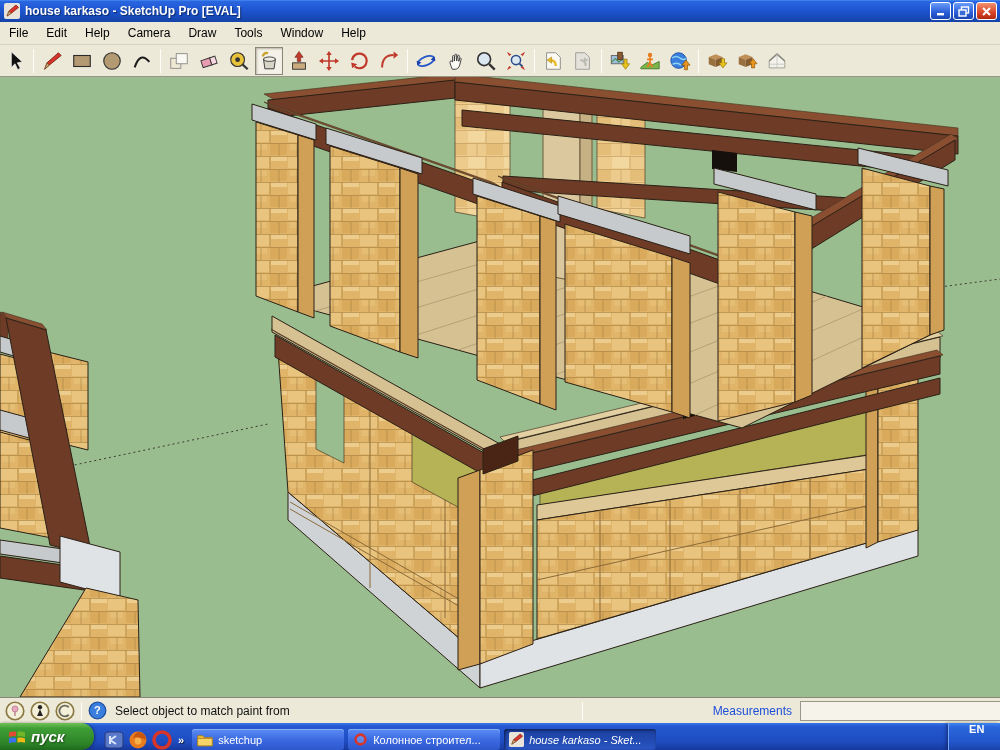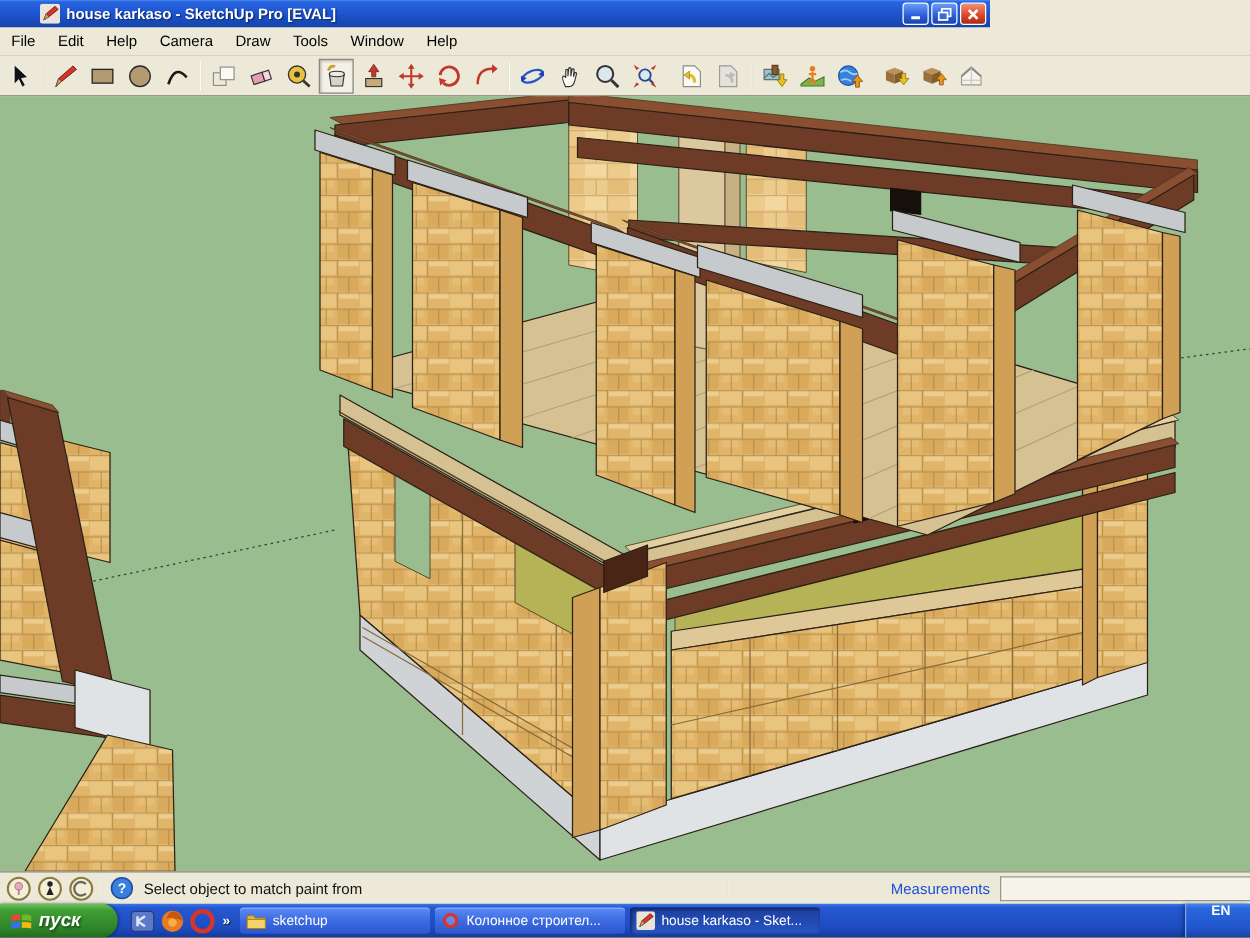--- a/index.html
+++ b/index.html
@@ -3,23 +3,23 @@
 <meta charset="utf-8">
 <style>
   html,body{margin:0;padding:0;background:#444;}
   *{box-sizing:border-box;}
   #screen{
     position:relative;width:1000px;height:750px;overflow:hidden;
     font-family:"Liberation Sans",sans-serif;background:#ece9d8;
   }
   
   #titlebar{
-    position:absolute;left:0;top:0;width:792px;height:22px;
+    position:absolute;left:0;top:0;width:1000px;height:22px;
     background:linear-gradient(180deg,#4a8ef6 0%,#2a66e0 6%,#1e55d2 45%,#1443a8 100%);
-    display:flex;align-items:center;color:#fff;padding-left:28px;
+    display:flex;align-items:center;color:#fff;
   }
   #titlebar .appicon{width:16px;height:16px;margin:0 5px 0 4px;flex:0 0 auto;}
   #titlebar .title{font-size:12px;font-weight:bold;text-shadow:1px 1px 1px #0a2a6a;white-space:nowrap;}
   #winbtns{position:absolute;right:3px;top:2px;display:flex;gap:2px;}
   .winbtn{width:21px;height:18px;border:1px solid #fff;border-radius:3px;
     background:linear-gradient(180deg,#6a9cf8,#2a5cd8 60%,#1a44b0);display:flex;align-items:center;justify-content:center;}
   .winbtn.close{background:linear-gradient(180deg,#f0926e,#da4326 60%,#b02a10);}
   
   #menubar{
     position:absolute;left:0;top:22px;width:1000px;height:23px;background:#ece9d8;
@@ -45,37 +45,37 @@
   .ssep{width:1px;height:18px;background:#b4b09e;border-right:1px solid #fdfcf6;margin:0 6px;}
   #status-hint{margin-left:8px;}
   #meas-wrap{position:absolute;right:0;top:0;height:26px;display:flex;align-items:center;}
   #meas-label{margin-right:8px;color:#1d4ed8;}
   #meas-field{width:200px;height:20px;background:#f6f4ea;border:1px solid #9a968a;border-right:none;margin-right:0;}
   #meas-sep{width:1px;height:18px;background:#b4b09e;border-right:1px solid #fdfcf6;margin-right:130px;}
   
   #taskbar{
     position:absolute;left:0;top:723px;width:1000px;height:27px;
     background:linear-gradient(180deg,#3a77e8 0%,#2458d0 12%,#1e4cc0 70%,#16389c 100%);
-    display:flex;align-items:center;color:#fff;
+    display:flex;align-items:flex-end;color:#fff;
   }
   #startbtn{
     height:27px;width:94px;border-radius:0 13px 13px 0;
     background:linear-gradient(180deg,#6fc257 0%,#3f9e35 20%,#2e8428 75%,#1f6a1c 100%);
     box-shadow:1px 0 3px rgba(0,0,0,.4);display:flex;align-items:center;gap:5px;padding-left:8px;
     font-size:15px;font-weight:bold;font-style:italic;text-shadow:1px 1px 2px #1a4a14;flex:0 0 auto;
   }
   #quicklaunch{display:flex;align-items:center;gap:4px;padding:0 6px 0 10px;flex:0 0 auto;}
   .qlicon{width:20px;height:20px;}
   .qlmore{color:#fff;font-size:11px;font-weight:bold;margin-left:2px;text-shadow:1px 1px 1px #123;}
   .taskbtn{
     width:152px;height:21px;margin:0 2px;border-radius:3px;padding:0 5px;display:flex;align-items:center;gap:5px;
     background:linear-gradient(180deg,#5a8cf4,#3a68e0 55%,#2d58cc);box-shadow:inset 0 1px 0 #86aef8;
     font-size:11px;white-space:nowrap;overflow:hidden;flex:0 0 auto;
   }
-  .taskbtn.active{background:linear-gradient(180deg,#1c3f9e,#234cb4 60%,#2a55c4);box-shadow:inset 1px 1px 3px rgba(0,0,20,.6);}
+  .taskbtn.active{background:linear-gradient(180deg,#1c3f9e,#234cb4 60%,#2a55c4);box-shadow:inset 1px 1px 3px rgba(0,0,20,.6);font-style:italic;}
   .taskbtn .tlabel{overflow:hidden;text-overflow:ellipsis;}
   #tray{
     position:absolute;right:0;top:0;height:27px;display:flex;align-items:center;gap:5px;padding:0 8px 0 12px;
     background:linear-gradient(180deg,#3f86f0 0%,#2a66dc 15%,#2256cc 70%,#1a43a8 100%);
     border-left:1px solid #7aa6f4;box-shadow:-2px 0 3px rgba(0,0,30,.35);
     font-size:11px;font-weight:bold;flex-direction:column;
   }
   .trayicon{width:17px;height:17px;}
   #tray-time{font-weight:normal;font-size:11px;margin-left:3px;}
 </style>

